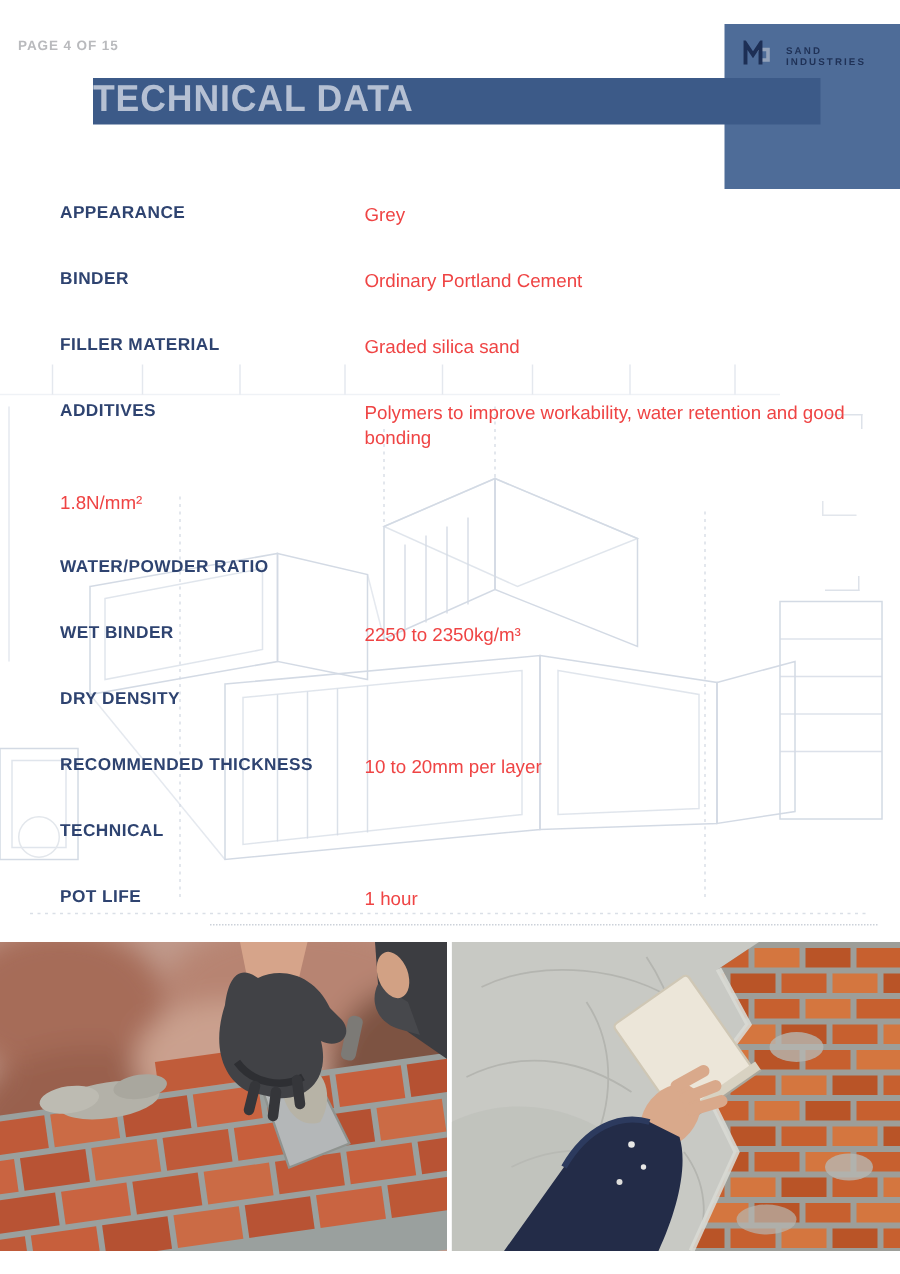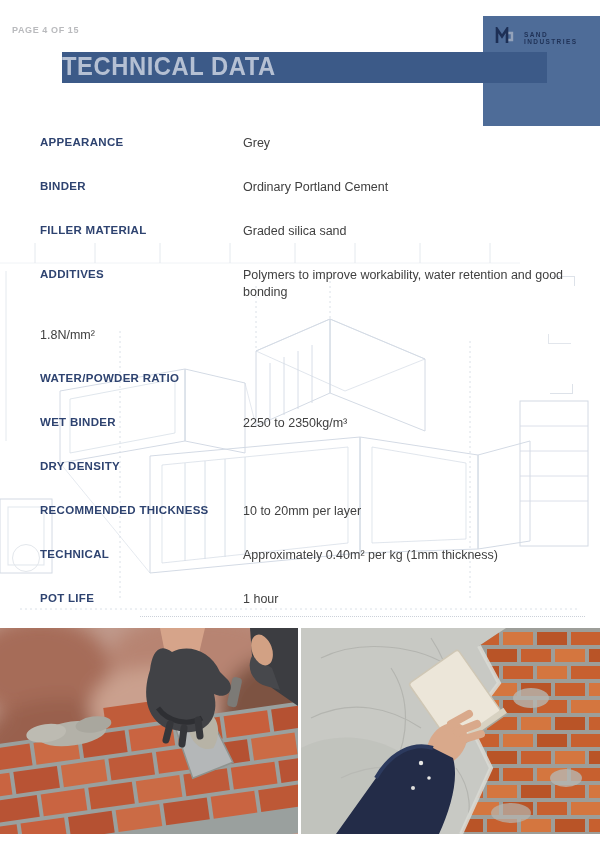--- a/index.html
+++ b/index.html
@@ -39,21 +39,21 @@
     position:absolute;left:12px;top:528px;width:26px;height:26px;border-radius:50%;
     border:1px solid #e3e7ec;z-index:0;
   }
   
   .specs{position:absolute;left:40px;top:119px;width:532px;z-index:2;}
   .row{display:flex;align-items:flex-start;margin-bottom:26px;min-height:18px;}
   .label{
     width:203px;flex:none;font-size:11.5px;font-weight:bold;color:#2e4370;
     letter-spacing:.3px;line-height:14px;
   }
-  .value{flex:1;font-size:12.5px;color:#404040;line-height:17px;}
+  .value{flex:1;font-size:12.5px;color:#ef4444;line-height:17px;}
   .pot-separator{
     position:absolute;left:140px;top:600px;width:445px;
     border-top:1px dotted #ccd1d9;z-index:1;
   }
   
   .photos{
     position:absolute;left:0;top:612px;width:600px;height:206px;display:flex;gap:3px;z-index:2;
   }
   .photo{height:206px;overflow:hidden;flex:none;}
   .photo svg{display:block;}
@@ -171,21 +171,20 @@
     </div>
     <div class="row">
       <div class="label">DRY DENSITY</div>
     </div>
     <div class="row">
       <div class="label">RECOMMENDED THICKNESS</div>
       <div class="value">10 to 20mm per layer</div>
     </div>
     <div class="row">
       <div class="label">TECHNICAL</div>
-      <div class="value">Approximately 0.40m² per kg (1mm thickness)</div>
     </div>
     <div class="row">
       <div class="label">POT LIFE</div>
       <div class="value">1 hour</div>
     </div>
   </div>
 
   <div class="pot-separator"></div>
 
   <div class="photos">

